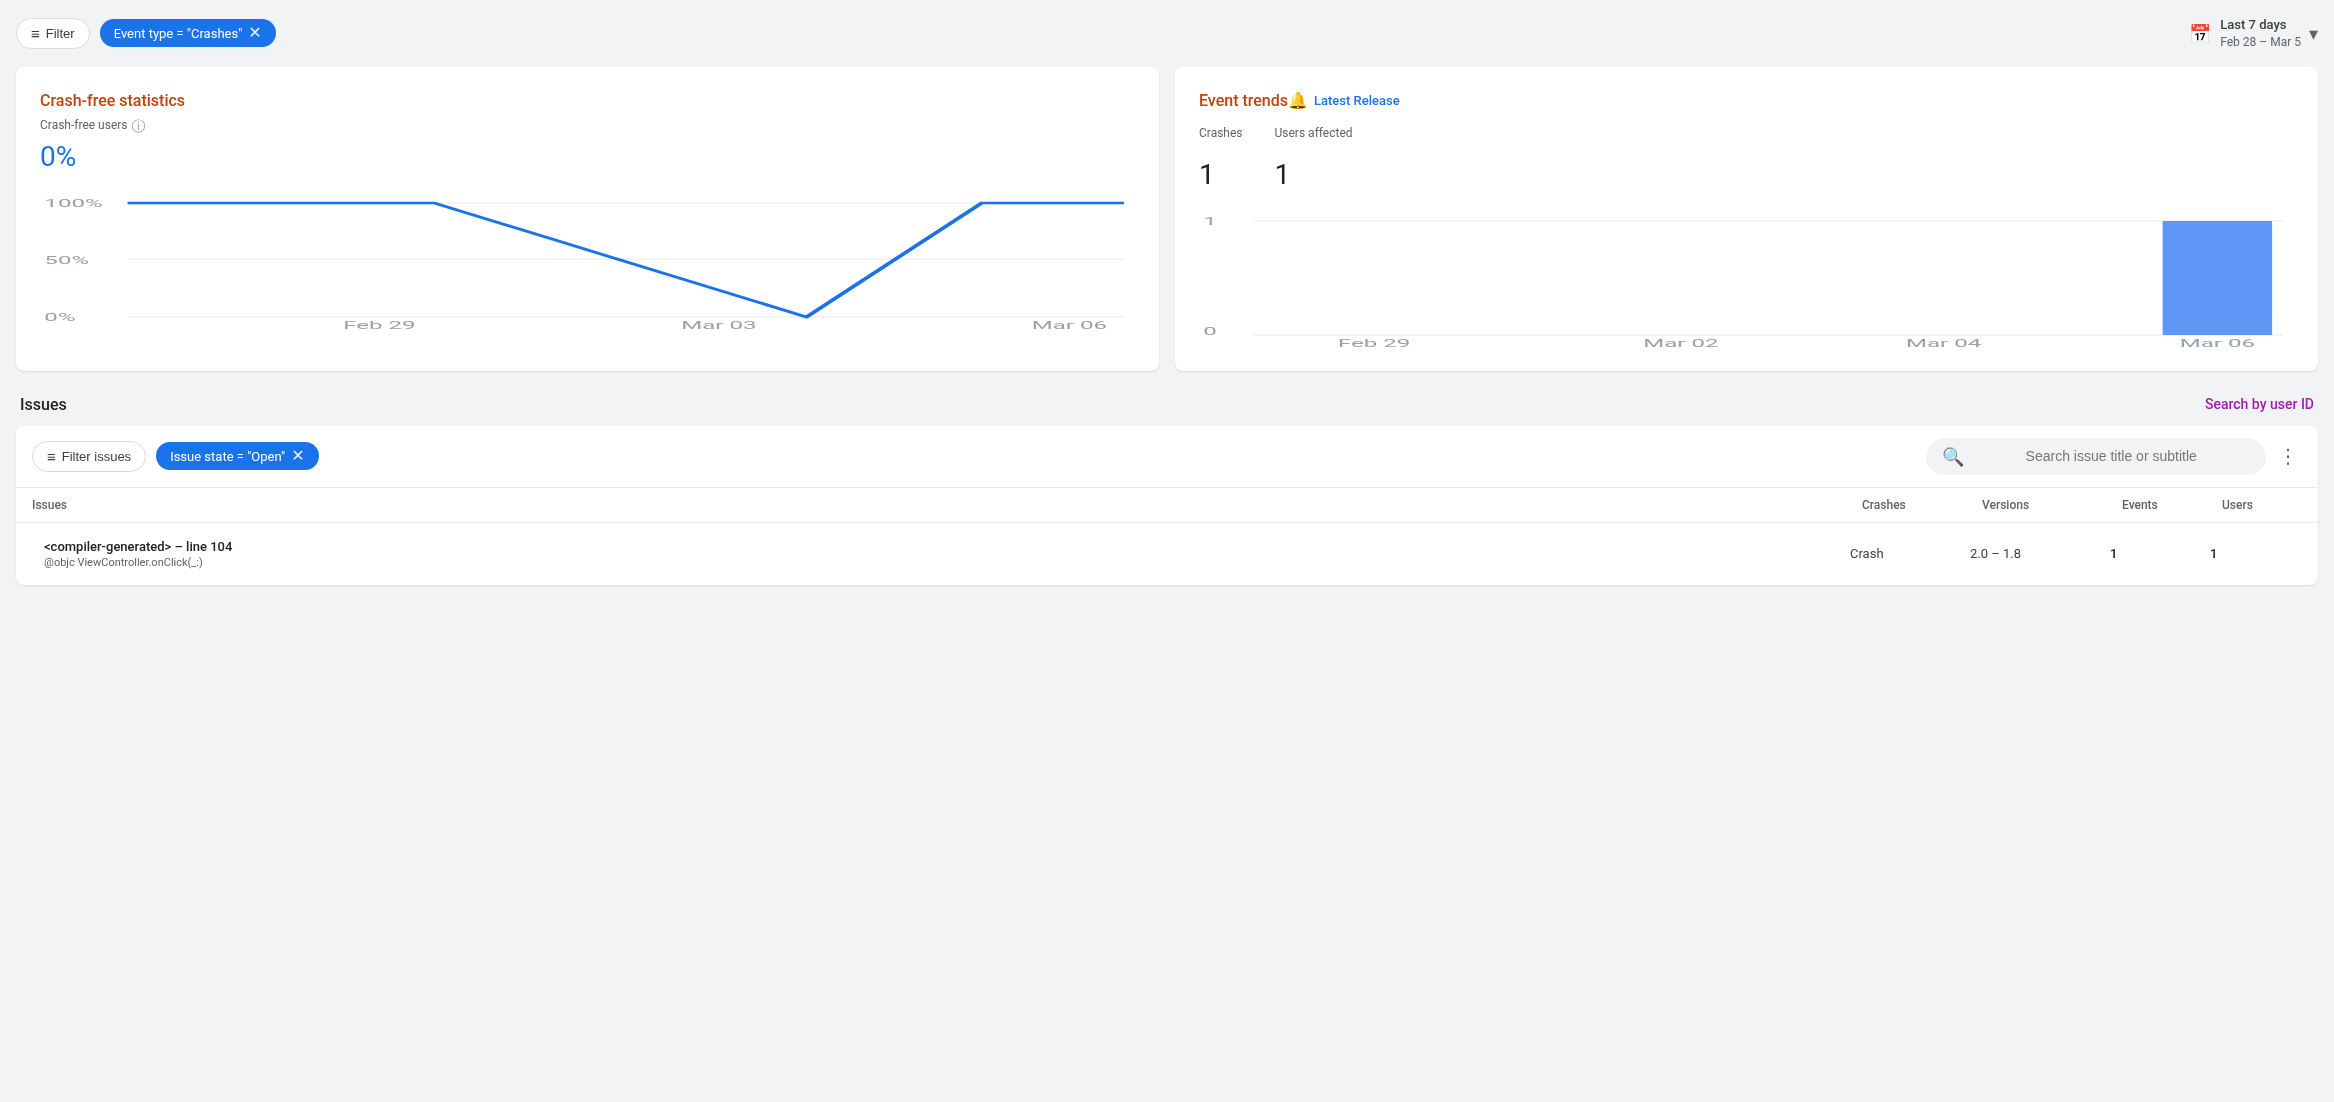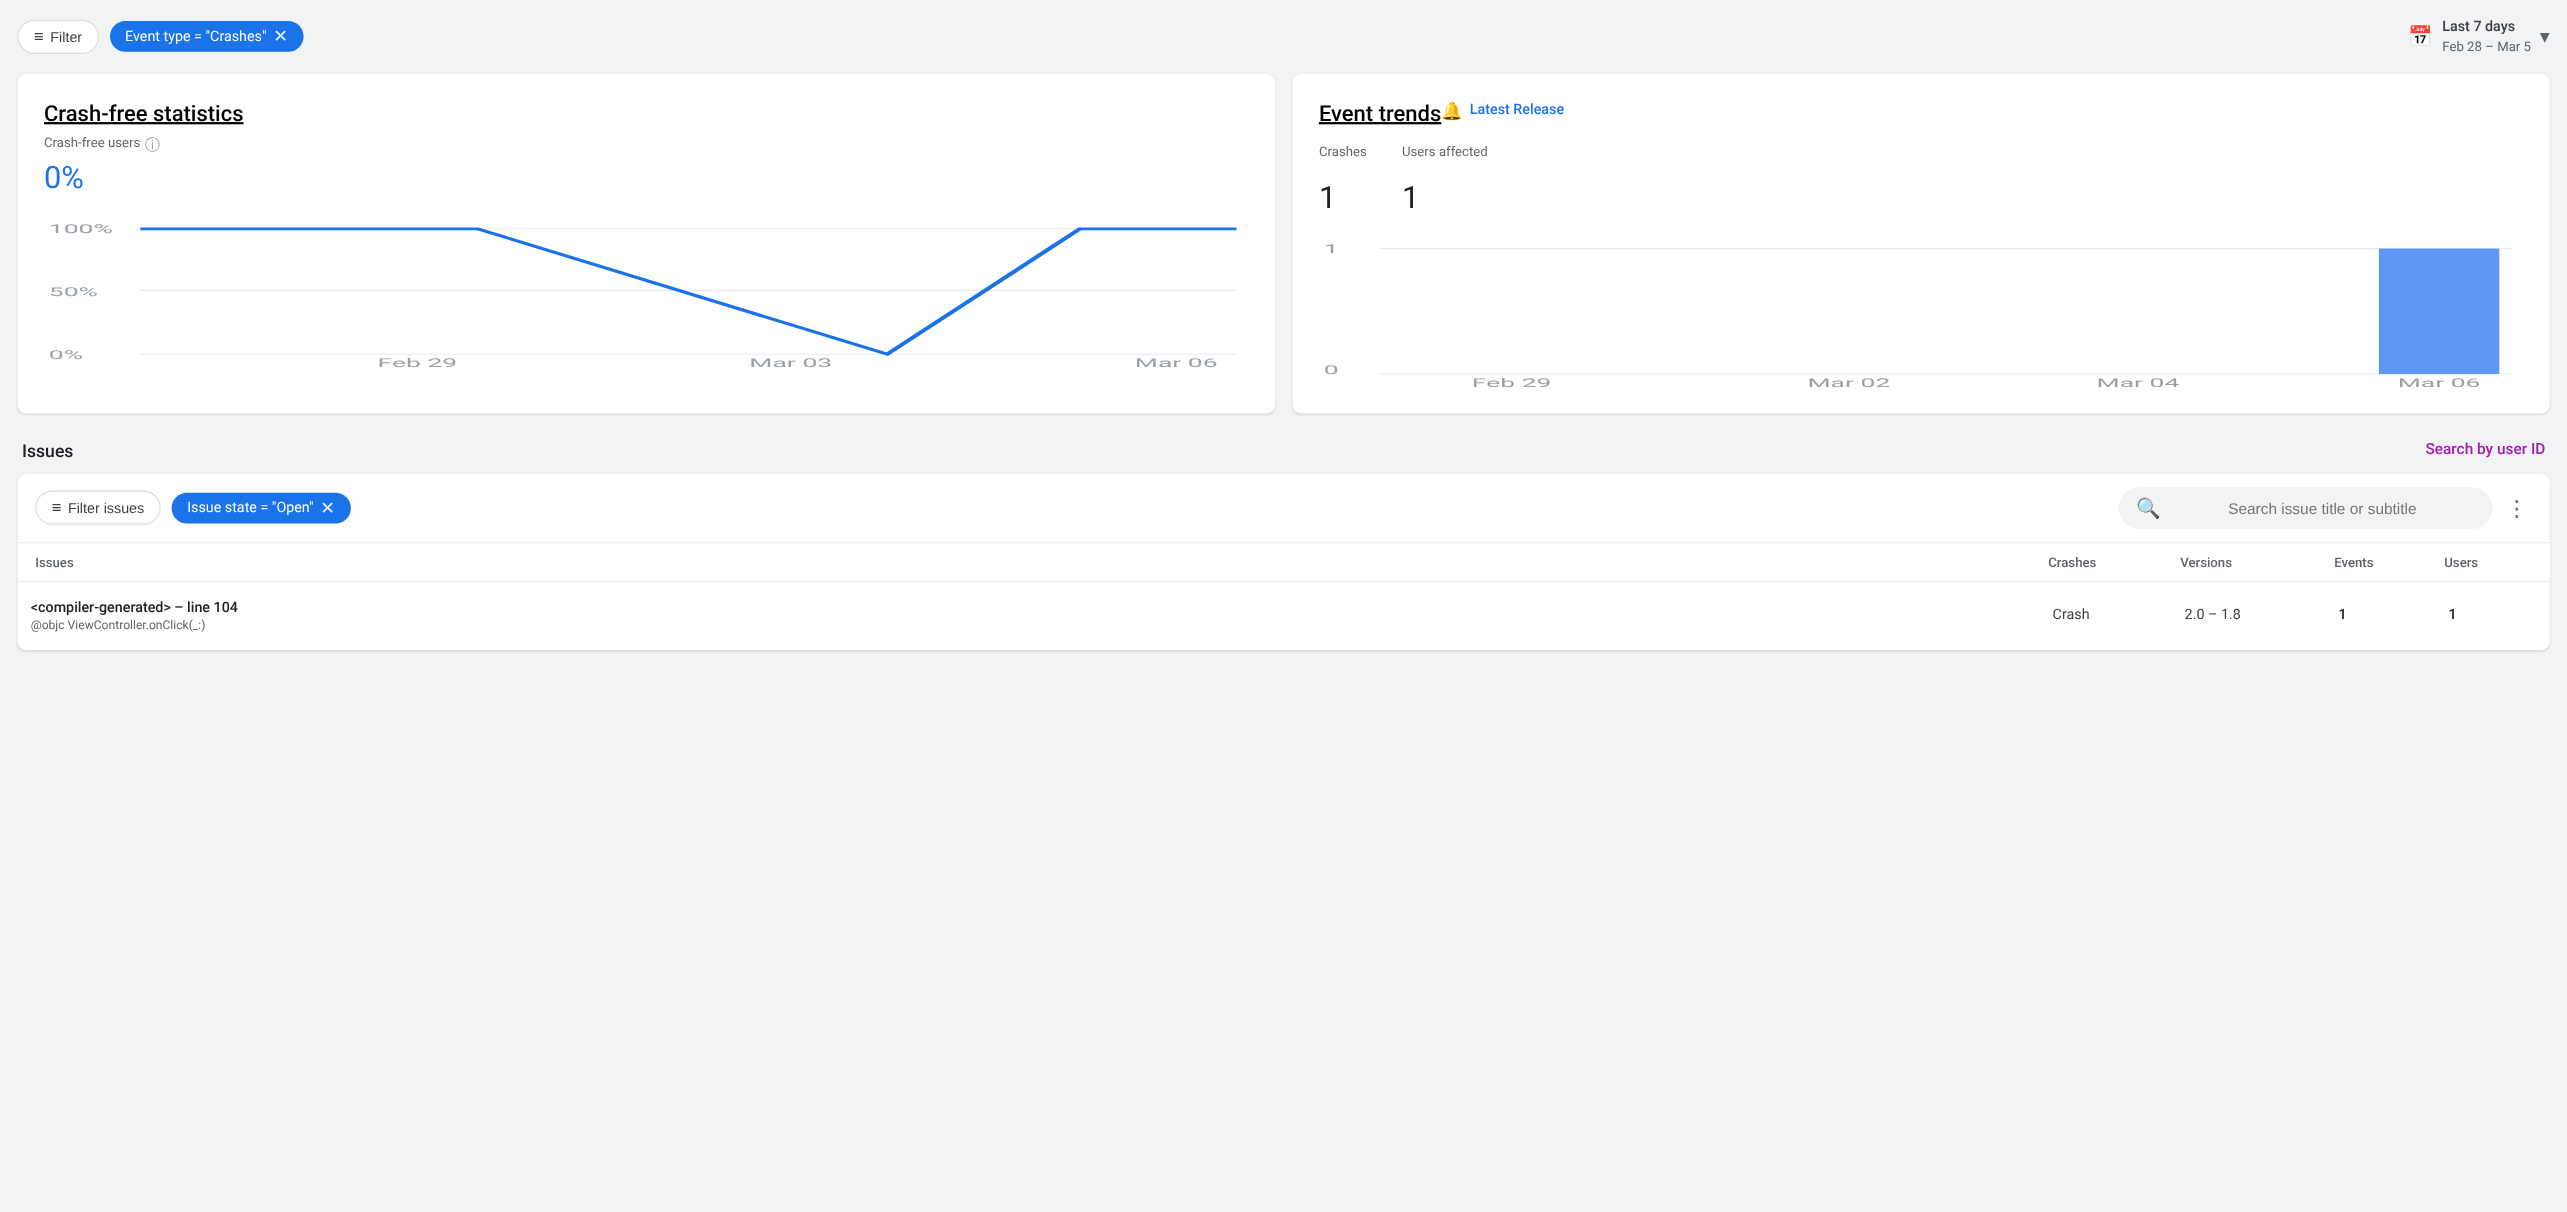--- a/index.html
+++ b/index.html
@@ -72,25 +72,24 @@
       gap: 16px;
       margin-bottom: 24px;
     }
     .card {
       background: #fff;
       border-radius: 8px;
       padding: 24px;
       box-shadow: 0 1px 2px rgba(0,0,0,0.1);
     }
     .card-title {
-      font-size: 20px;
-      font-weight: 500;
-      color: #000000;
+      font-size: 16px;
+      font-weight: 500;
+      color: #c2410c;
       margin-bottom: 4px;
-      text-decoration: underline;
     }
     .card-header {
       display: flex;
       justify-content: flex-start;
       align-items: flex-start;
     }
     .latest-release-link {
       display: flex;
       align-items: center;
       gap: 6px;
@@ -210,21 +209,21 @@
     }
     .table-header-cell {
       font-size: 12px;
       font-weight: 500;
       color: #5f6368;
       text-transform: none;
     }
     .table-row {
       display: grid;
       grid-template-columns: 1fr 120px 140px 100px 80px;
-      padding: 16px 12px;
+      padding: 16px 28px;
       border-bottom: 1px solid #e8eaed;
       align-items: center;
     }
     .table-row:last-child { border-bottom: none; }
     .issue-title {
       font-size: 13px;
       font-weight: 500;
       color: #202124;
       margin-bottom: 2px;
     }

